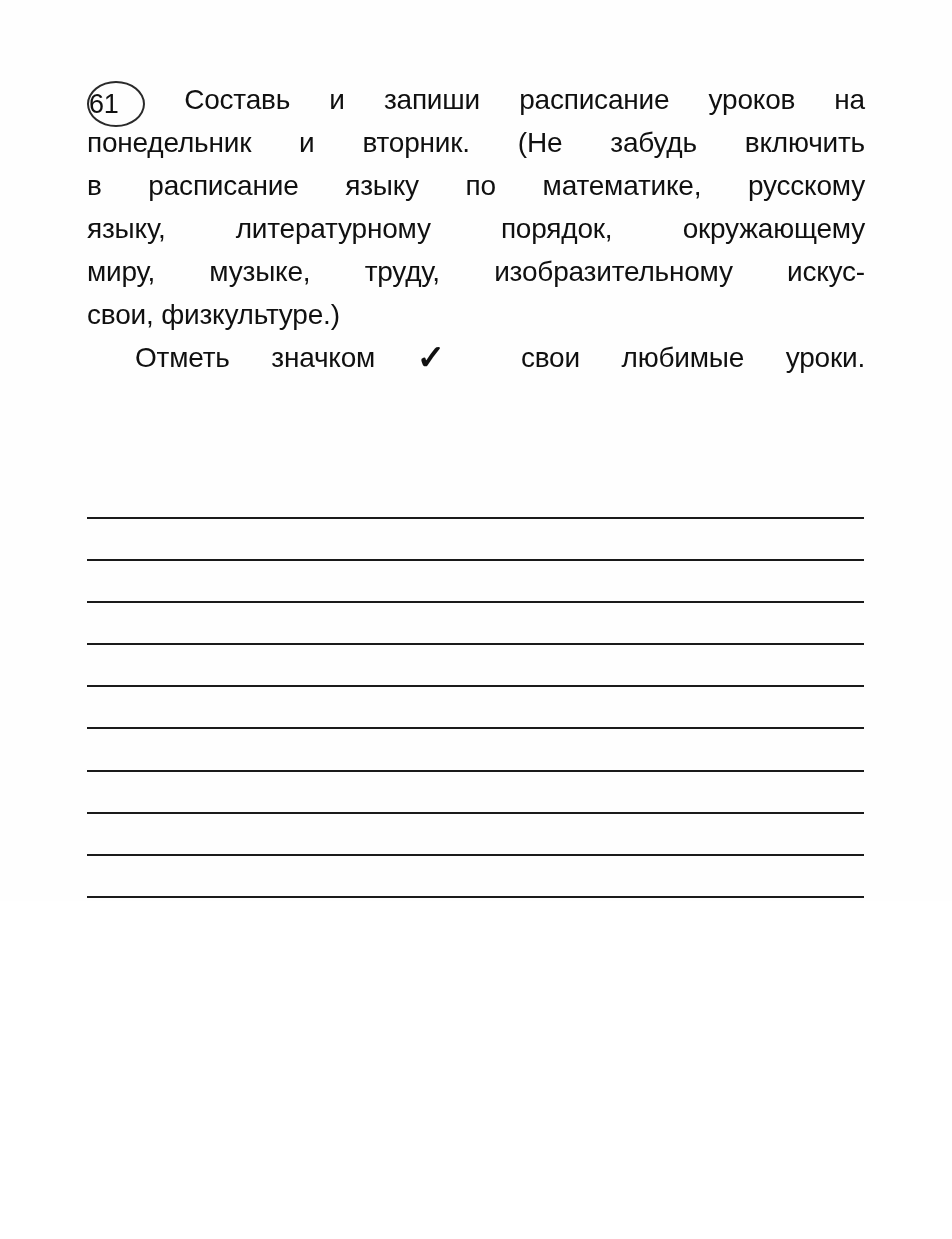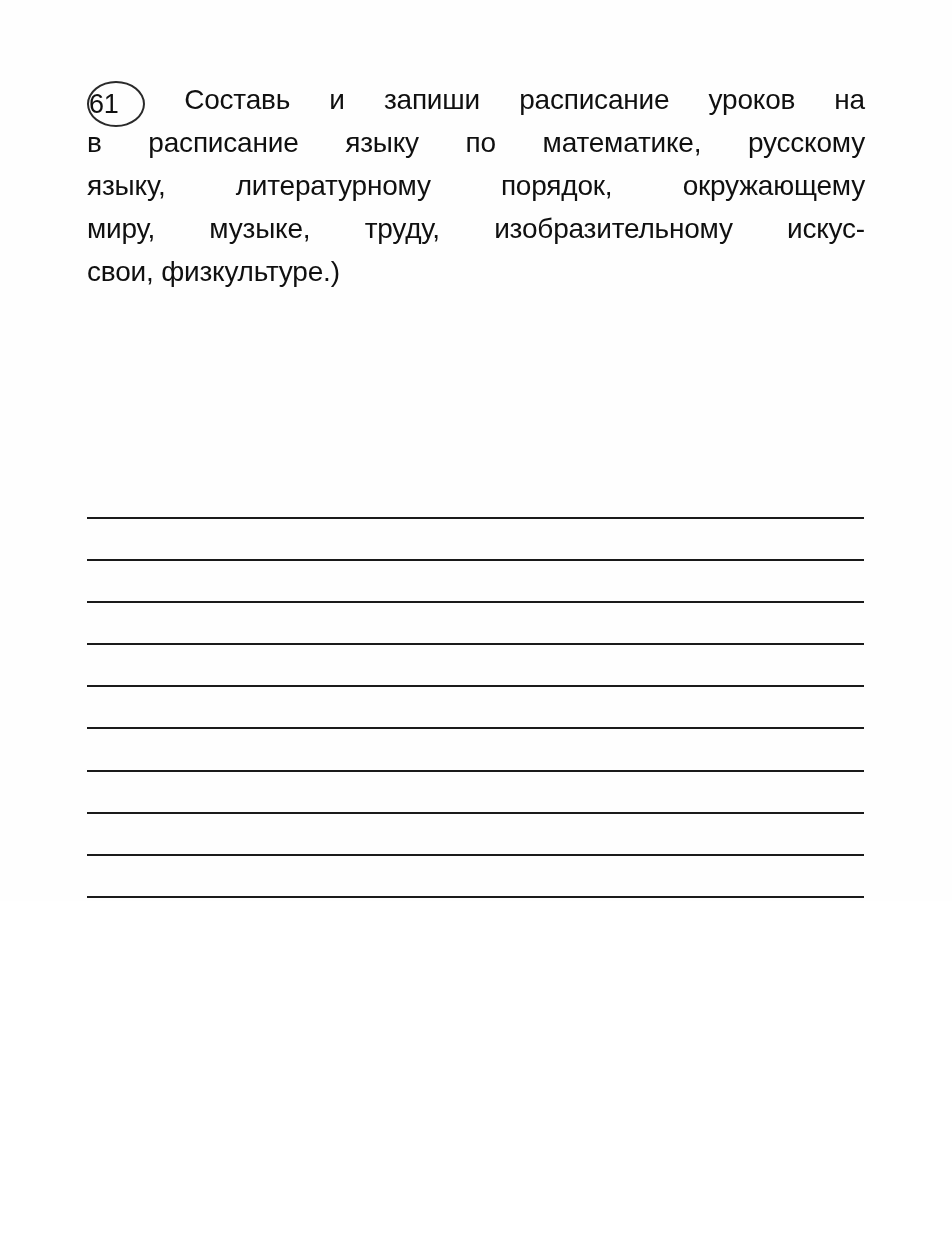--- a/index.html
+++ b/index.html
@@ -81,29 +81,31 @@
 </style>
 </head>
 <body>
 
 <div class="page">
 
   <div class="text-block">
 
     <div class="tline just"><span class="badge">61</span> <span>Составь и запиши расписание уроков на</span></div>
 
+    <div class="tline just">понедельник и вторник. (Не забудь включить</div>
 
     <div class="tline just">в расписание языку по математике, русскому</div>
 
     <div class="tline just">языку, литературному порядок, окружающему</div>
 
     <div class="tline just">миру, музыке, труду, изобразительному искус-</div>
 
     <div class="tline">свои, физкультуре.)</div>
 
+    <div class="tline just indent"><span>Отметь значком</span> <span class="check">✓</span> <span>свои любимые уроки.</span></div>
 
 
 
   </div>
 
   <div class="writing-area">
       <div class="wline"></div>
       <div class="wline"></div>
       <div class="wline"></div>
       <div class="wline"></div>

